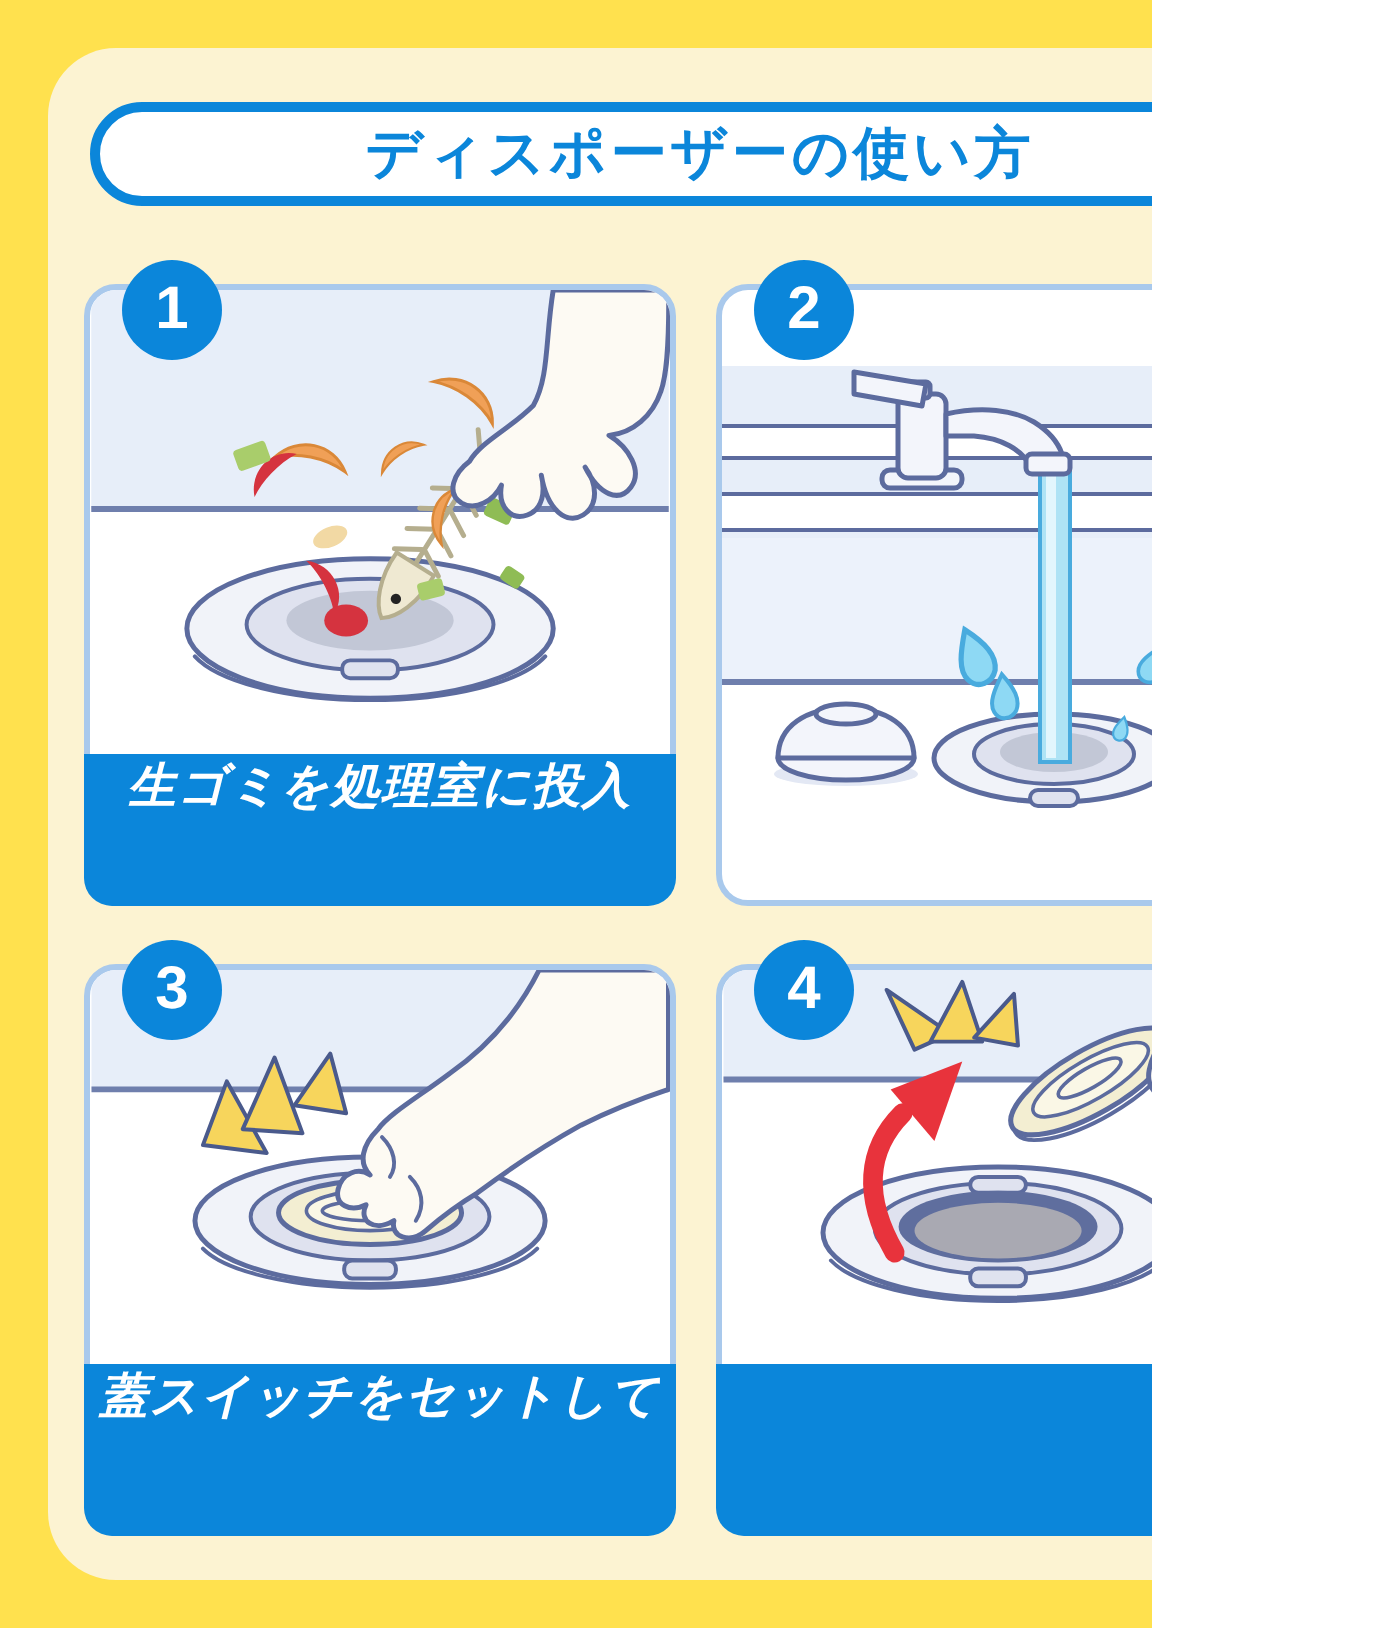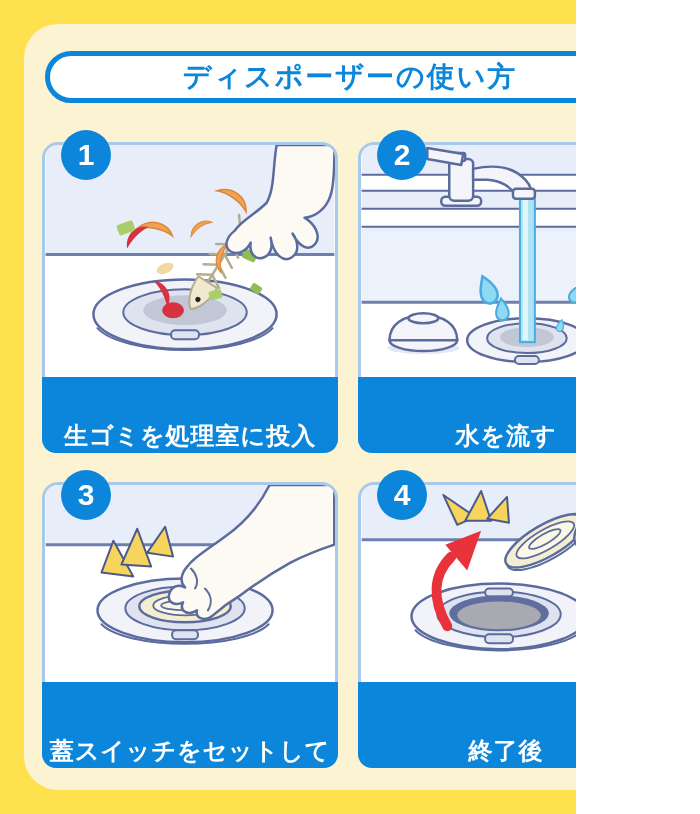--- a/index.html
+++ b/index.html
@@ -16,21 +16,21 @@
   .p1{left:0;top:0;height:311px;}
   .p2{left:316px;top:0;height:311px;}
   .p3{left:0;top:340px;height:286px;}
   .p4{left:316px;top:340px;height:286px;}
   .badge{position:absolute;left:16px;top:-15px;width:50px;height:50px;border-radius:50%;
     background:var(--accent-blue,#0B86DA);display:flex;align-items:center;justify-content:center;z-index:3;}
   .badge span{color:#fff;font-size:30px;font-weight:bold;}
   .illus{flex:1;overflow:hidden;border-radius:13px 13px 0 0;}
   .illus svg{display:block;width:100%;height:100%;}
   .caption{margin:4px -3px -3px;background:var(--accent-blue,#0B86DA);border-radius:0 0 14px 14px;
-    display:flex;flex-direction:column;align-items:center;justify-content:flex-end;}
+    display:flex;flex-direction:column;align-items:center;justify-content:flex-start;font-style:italic;}
   .row1 .caption{height:76px;}
   .row2 .caption{height:86px;}
   .cap-line{color:var(--caption-text,#fff);font-size:24px;font-weight:bold;line-height:1.4;letter-spacing:1px;}
   
   .sky{fill:var(--illustration-sky,#E7EEF9);}
   .sky2{fill:#ECF2FB;}
   .divline{stroke:var(--divider-navy,#6F7FAD);stroke-width:3;}
   .stripe-line{stroke:var(--outline-navy,#5C6B9E);stroke-width:2;}
   .ol{stroke:var(--outline-navy,#5C6B9E);fill:none;stroke-width:2;stroke-linecap:round;}
   .skin{fill:#FDFAF3;stroke:var(--outline-navy,#5C6B9E);stroke-width:2.5;stroke-linejoin:round;}
@@ -171,24 +171,20 @@
               <path class="drop" transform="translate(200,182) rotate(10) scale(0.55)" d="M0,-12 C5,-4 7,2 4,7 C1,11 -5,11 -7,6 C-9,1 -5,-5 0,-12 Z"></path>
             </g>
             <g>
               <ellipse fill="#E3E8F4" cx="62" cy="204" rx="36" ry="6"></ellipse>
               <ellipse class="metal" cx="62" cy="196" rx="34" ry="11"></ellipse>
               <path class="metal" d="M28,196 C28,180 42,171 62,171 C82,171 96,180 96,196 Z"></path>
               <ellipse class="metal" cx="62" cy="174" rx="15" ry="5"></ellipse>
             </g>
           </svg>
         </div>
-        <div class="caption">
-          <span class="cap-line">水を流す</span>
-          <span class="cap-line"></span>
-        </div>
       </div>
 
       <div class="panel p3 row2">
         <div class="badge">
           <span>3</span>
         </div>
         <div class="illus">
           <svg viewBox="0 0 290 194">
             <g>
               <rect class="sky" x="0" y="0" width="290" height="60"></rect>
@@ -255,19 +251,18 @@
               <path class="ol" d="M-46,3 A46,16 0 0 0 46,3"></path>
             </g>
             <g>
               <path class="skin" d="M290,10 C268,8 248,12 234,22 C224,30 216,40 214,50 C212,60 220,67 230,65 C238,64 243,58 248,52 C250,60 258,63 264,58 C268,64 280,66 286,62 L290,60 Z"></path>
               <path class="ol" d="M248,52 C250,43 248,34 242,28"></path>
               <path class="ol" d="M232,60 C234,50 232,40 226,34"></path>
             </g>
           </svg>
         </div>
         <div class="caption">
-          <span class="cap-line">終了後</span>
         </div>
       </div>
 
     </div>
   </div>
 </div>
 
 </body></html>

